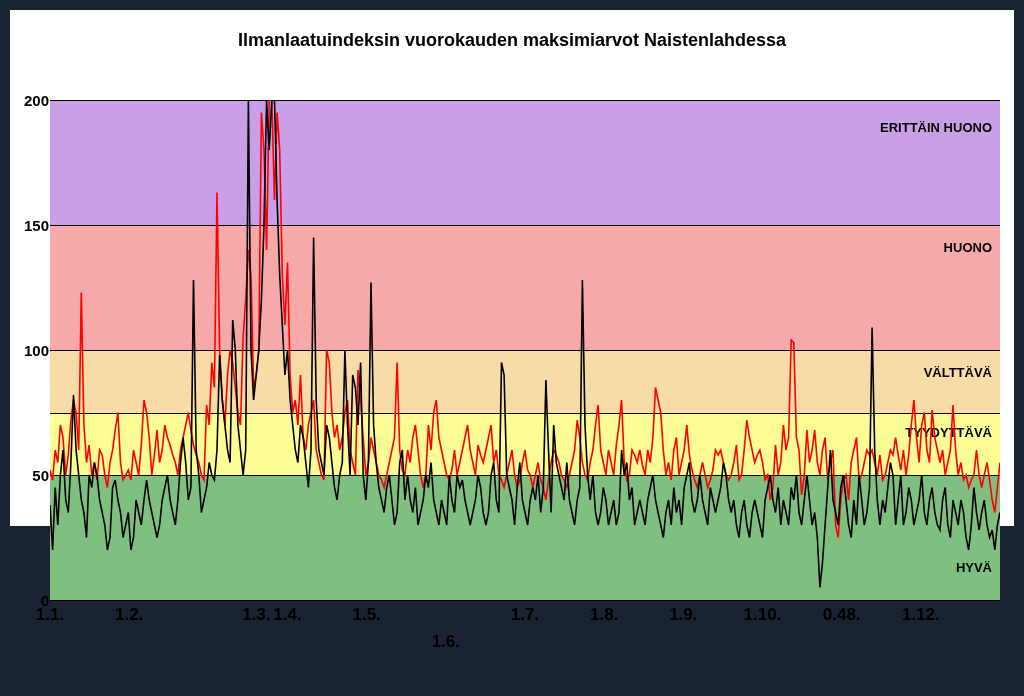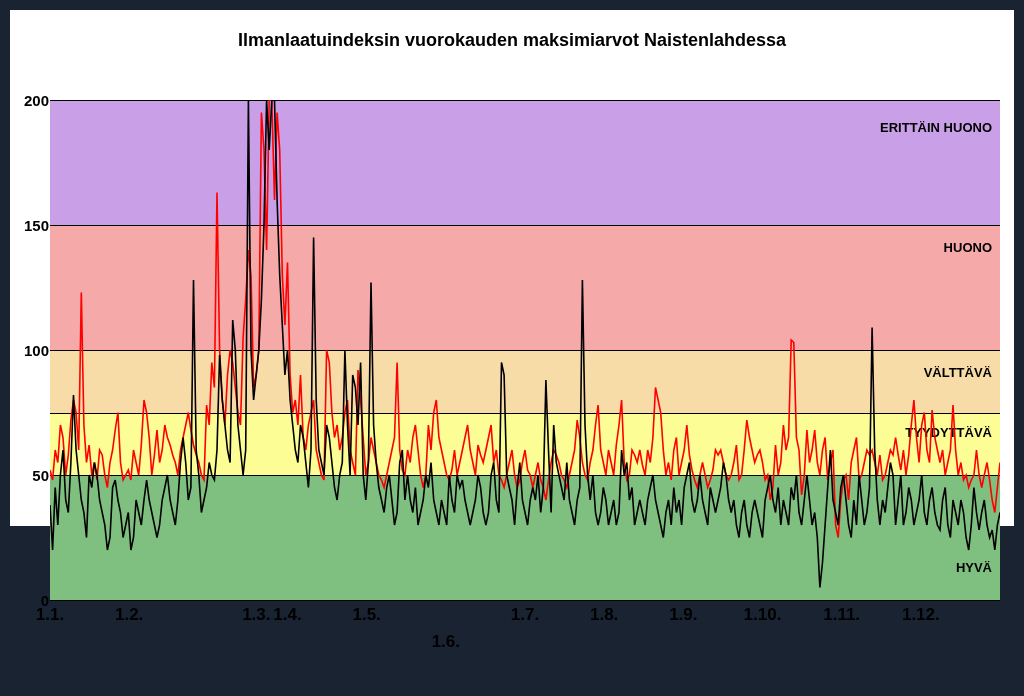--- a/index.html
+++ b/index.html
@@ -148,17 +148,17 @@
       <div class="x-tick" style="left: 0%;">1.1.</div>
       <div class="x-tick" style="left: 8.33333%;">1.2.</div>
       <div class="x-tick" style="left: 16.6667%; margin-left: 48px;">1.3.</div>
       <div class="x-tick" style="left: 25%;">1.4.</div>
       <div class="x-tick" style="left: 33.3333%;">1.5.</div>
       <div class="x-tick" style="left: 41.6667%; margin-top: 27px;">1.6.</div>
       <div class="x-tick" style="left: 50%;">1.7.</div>
       <div class="x-tick" style="left: 58.3333%; text-align: right;">1.8.</div>
       <div class="x-tick" style="left: 66.6667%;">1.9.</div>
       <div class="x-tick" style="left: 75%;">1.10.</div>
-      <div class="x-tick" style="left: 83.3333%;">1.11.</div>
+      <div class="x-tick" style="left: 83.3333%;">0.48.</div>
       <div class="x-tick" style="left: 91.6667%;">1.12.</div>
     </div>
 
 </div>
 
 </body></html>

